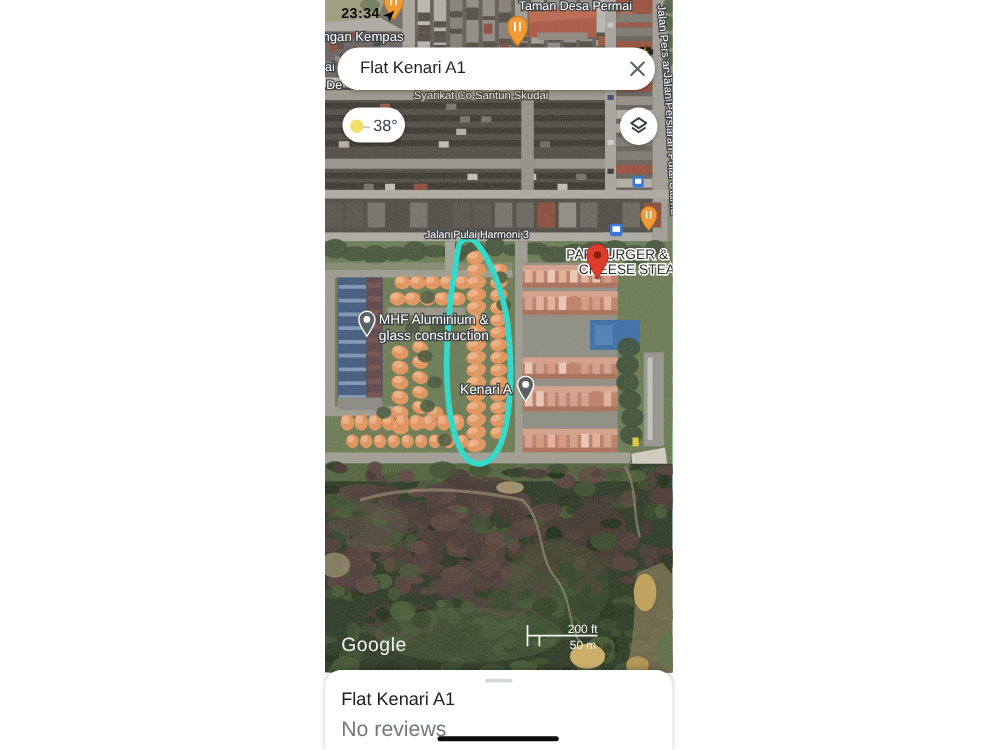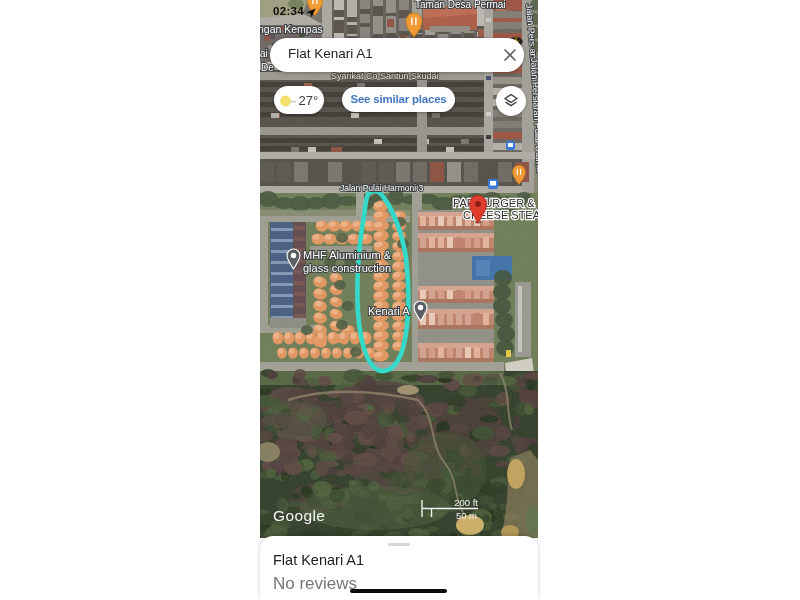--- a/index.html
+++ b/index.html
@@ -1165,21 +1165,21 @@
         <path d="M162,500 L162,517"></path>
         <path d="M162,508.5 L218,508.5"></path>
         <path d="M171.5,509 L171.5,517"></path>
       </g>
       <g font-family="Liberation Sans, sans-serif" font-size="9.5" fill="#f4f4f4">
         <text x="218" y="506" text-anchor="end">200 ft</text>
         <text x="217" y="519" text-anchor="end">50 m</text>
       </g>
     </svg>
 
-<div class="abs" style="left:13px;top:5px;font-size:11.5px;font-weight:bold;color:#0a0a0a;letter-spacing:0.3px;">02:34</div>
+<div class="abs" style="left:13px;top:5px;font-size:11.5px;font-weight:bold;color:#0a0a0a;letter-spacing:0.3px;">23:34</div>
 
 <svg class="abs" style="left:46px;top:8px" width="10" height="10" viewBox="0 0 12 12">
       <path d="M11.5,0.5 L0.5,5.5 L5.5,6.5 L6.5,11.5 Z" fill="#0a0a0a"></path>
     </svg>
 
 <div class="abs" style="left:215px;top:9px;width:60px;height:16px;margin-top:24px;">
 <svg width="60" height="16" viewBox="0 0 60 16">
         <rect x="2" y="8" width="2.5" height="5" fill="#111"></rect>
         <rect x="6" y="5" width="2.5" height="8" fill="#111"></rect>
         <text x="18" y="13" font-size="9" font-weight="bold" fill="#111" font-family="Liberation Sans, sans-serif">4G</text>
@@ -1198,23 +1198,22 @@
     </svg>
 
 <div class="abs" style="left:14px;top:86px;width:50px;height:28px;background:#fff;border-radius:14px;box-shadow:0 1px 3px rgba(0,0,0,0.3);"></div>
 
 <svg class="abs" style="left:19px;top:94px" width="18" height="14" viewBox="0 0 18 14">
       <circle cx="6.5" cy="7" r="5.4" fill="#f2df69"></circle>
       <path d="M3,9 a5.4,5.4 0 0 0 8,2.5 a5.4,5.4 0 0 1 -8,-2.5" fill="#e5c94e"></path>
       <path d="M12,7.8 h4.5" stroke="#c6cbd0" stroke-width="1.6" stroke-linecap="round"></path>
     </svg>
 
-<div class="abs" style="left:38.5px;top:93px;font-size:13px;color:#3a3f44;">27°</div>
-
-<div class="abs" style="left:82px;top:87px;width:113px;height:25px;background:#fff;border-radius:13px;box-shadow:0 1px 3px rgba(0,0,0,0.3);text-align:center;line-height:25px;font-size:11.5px;color:#4477c2;font-weight:bold;letter-spacing:-0.2px;">See similar places</div>
+<div class="abs" style="left:38.5px;top:93px;font-size:13px;color:#3a3f44;">38°</div>
+
 
 <div class="abs" style="left:236px;top:86px;width:30px;height:30px;background:#fff;border-radius:50%;box-shadow:0 1px 3px rgba(0,0,0,0.3);"></div>
 
 <svg class="abs" style="left:243px;top:93px" width="16" height="16" viewBox="0 0 16 16">
       <path d="M8,1.5 L14,5.5 L8,9.5 L2,5.5 Z" fill="none" stroke="#3c4043" stroke-width="1.5" stroke-linejoin="round"></path>
       <path d="M2.5,9 L8,12.7 L13.5,9" fill="none" stroke="#3c4043" stroke-width="1.5" stroke-linejoin="round"></path>
     </svg>
 
 <div class="abs" style="left:0;top:536px;width:278px;height:64px;background:#fff;border-radius:13px 13px 0 0;box-shadow:0 -1px 4px rgba(0,0,0,0.2);"></div>
 

